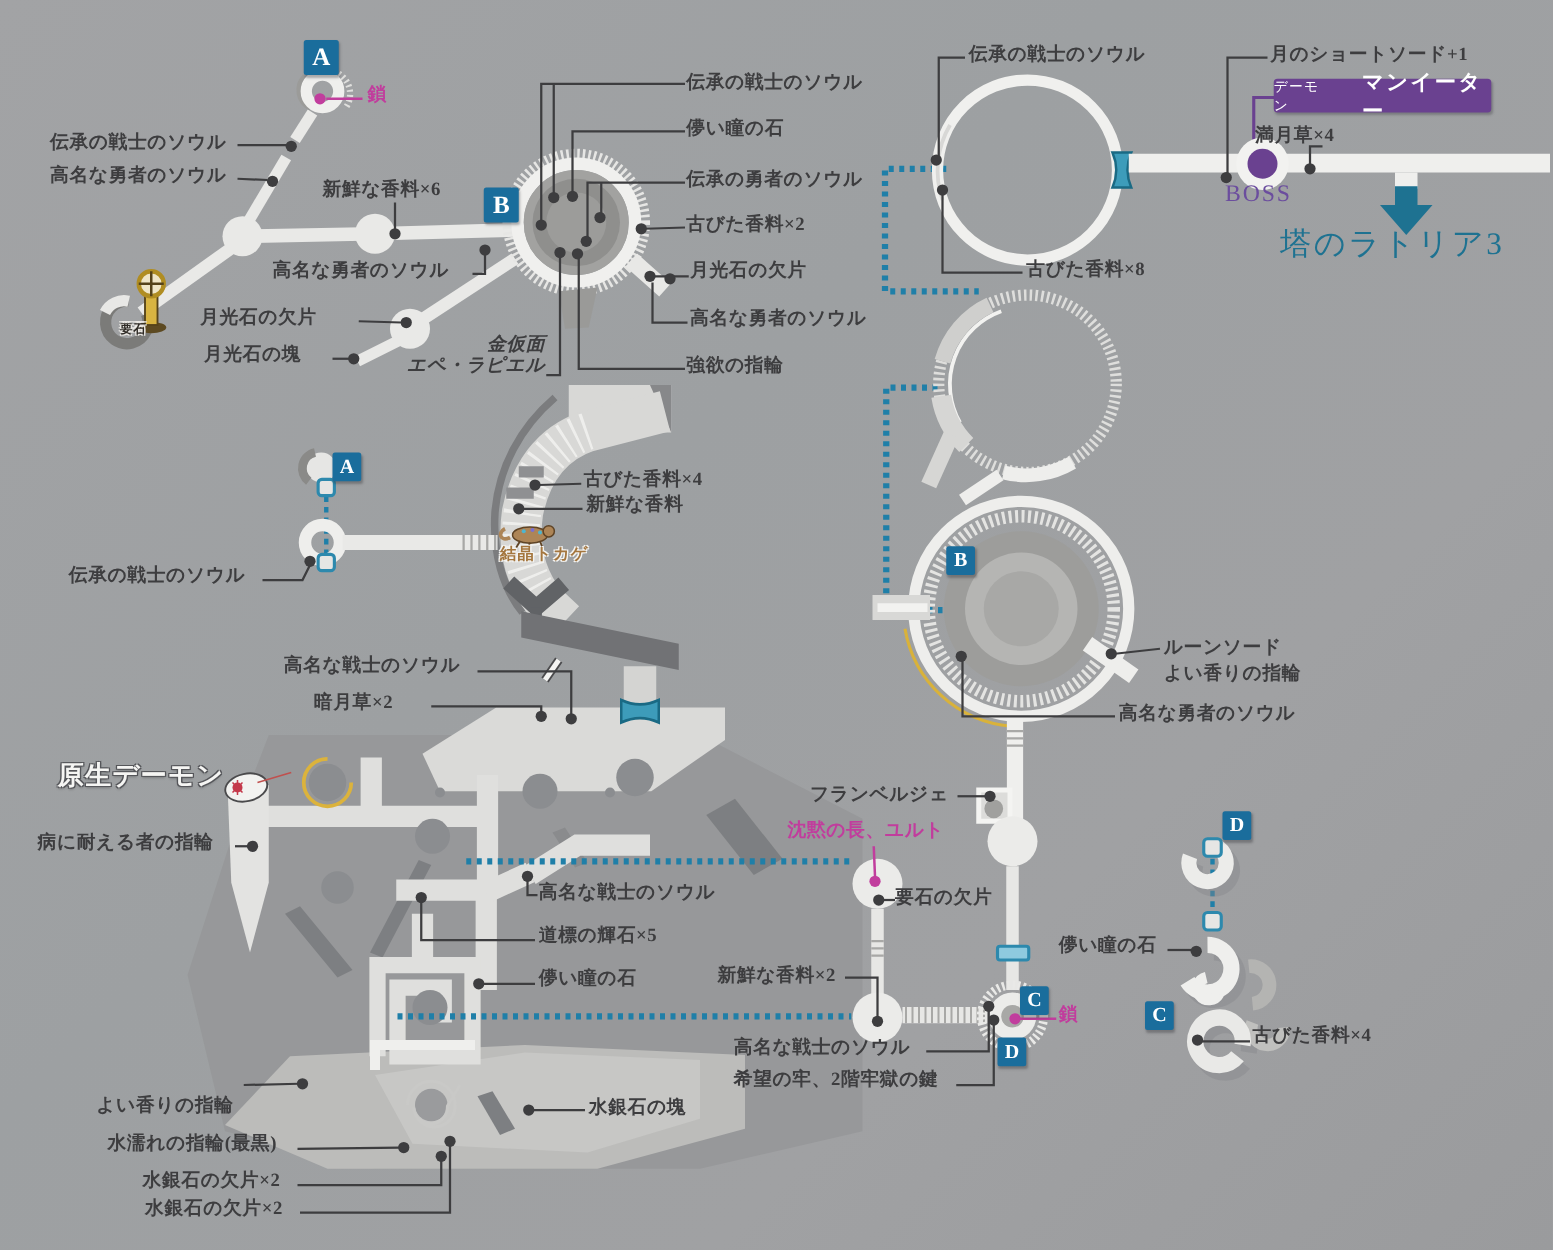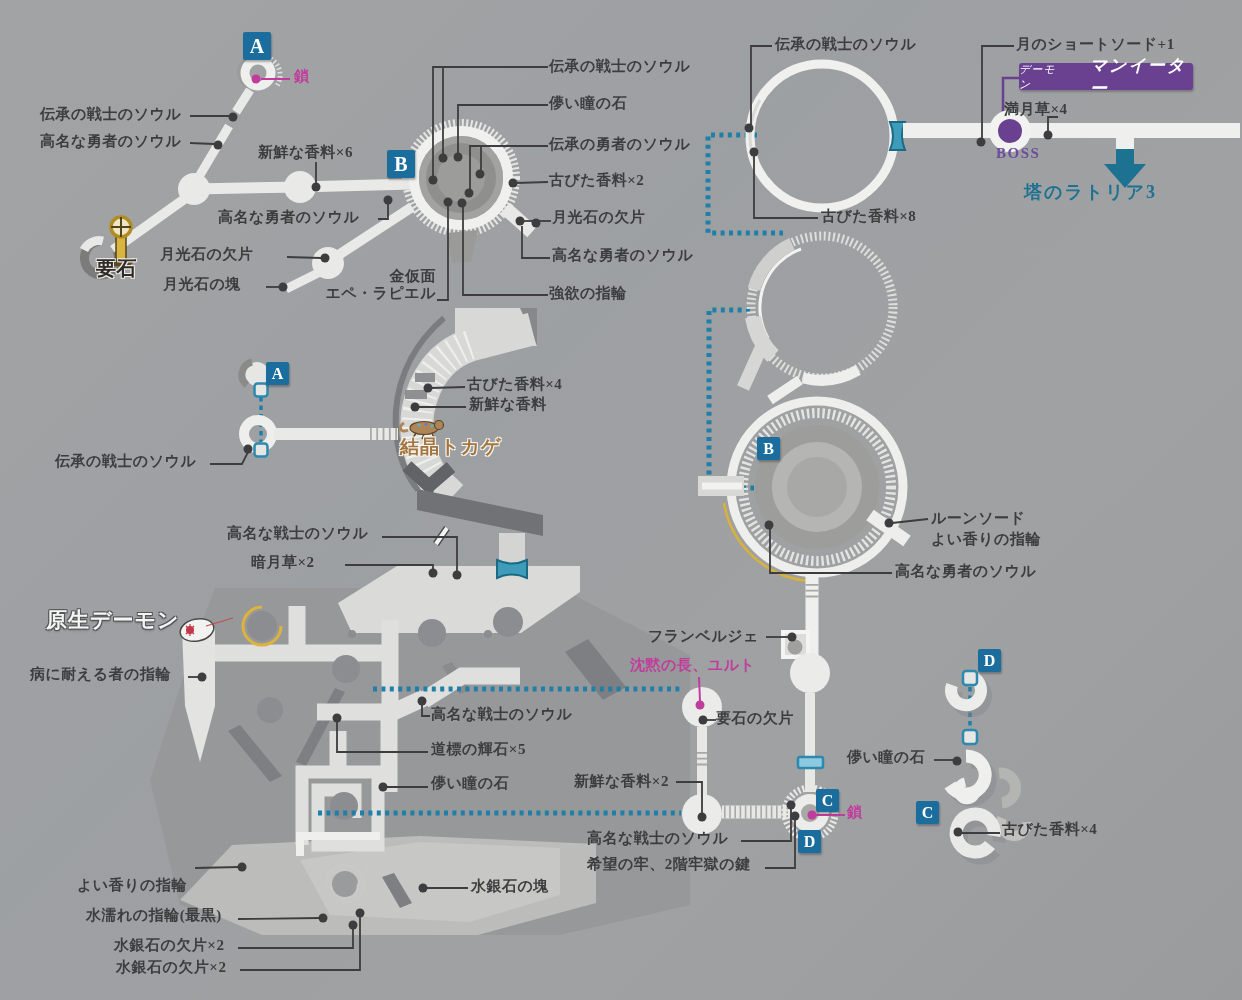--- a/index.html
+++ b/index.html
@@ -4,38 +4,38 @@
 <style>
   html,body{margin:0;padding:0;}
   body{width:1242px;height:1000px;overflow:hidden;background:#9fa0a2;
        font-family:"Liberation Serif","DejaVu Serif",serif;}
   #stage{position:relative;width:1242px;height:1000px;
          background:linear-gradient(135deg,#a2a3a5 0%,#9da0a2 40%,#a0a1a3 70%,#9a9b9d 100%);}
   svg#map{position:absolute;left:0;top:0;}
   .lbl{position:absolute;font-weight:700;font-size:15px;line-height:1.15;
        color:#3d3d3f;letter-spacing:.5px;white-space:nowrap;}
   .magenta{color:#c13d9d;}
-  .lizard-t{color:#a4763e;font-size:19px;letter-spacing:1px;
+  .lizard-t{color:#a4763e;font-size:13px;letter-spacing:1px;
       text-shadow:-1px -1px 0 #f3f3f1,1px -1px 0 #f3f3f1,-1px 1px 0 #f3f3f1,1px 1px 0 #f3f3f1;}
   .demon-t{color:#f5f5f3;font-size:21px;letter-spacing:1px;
       text-shadow:-1px -1px 0 #55565a,1px -1px 0 #55565a,-1px 1px 0 #55565a,1px 1px 0 #55565a,0 2px 2px rgba(0,0,0,.25);}
-  .keystone-t{color:#2f2b26;font-size:20px;
-      text-shadow:-1px -1px 0 #eceae6,1px -1px 0 #eceae6,-1px 1px 0 #eceae6,1px 1px 0 #eceae6;font-family:Liberation Mono, monospace;}
-  .boss-t{color:#6b4d9e;font-size:15px;font-weight:700;letter-spacing:1.5px;margin-left:16px;}
-  .next-t{color:#1e7291;font-size:18px;font-weight:700;letter-spacing:2px;}
+  .keystone-t{color:#2f2b26;font-size:10px;
+      text-shadow:-1px -1px 0 #eceae6,1px -1px 0 #eceae6,-1px 1px 0 #eceae6,1px 1px 0 #eceae6;}
+  .boss-t{color:#6b4d9e;font-size:19px;font-weight:400;letter-spacing:1.5px;}
+  .next-t{color:#1e7291;font-size:25px;font-weight:400;letter-spacing:2px;}
   .two-line{text-align:right;}
   .two-line span{display:block;}
   .badge{position:absolute;background:#1a6d9c;color:#fff;display:flex;align-items:center;
       justify-content:center;border-radius:2px;font-weight:700;
       box-shadow:1px 2px 2px rgba(40,40,45,.35);}
   .badge.lg{width:28px;height:28px;font-size:20px;}
   .badge.sm{width:23px;height:23px;font-size:16px;}
   .boss-badge{position:absolute;left:1019px;top:63px;width:174px;height:27px;background:#6a4190;
       border-radius:3px;color:#fff;display:flex;align-items:center;justify-content:center;gap:27px;
-      box-shadow:1px 2px 2px rgba(40,40,45,.3);font-style:italic;}
+      box-shadow:1px 2px 2px rgba(40,40,45,.3);}
   .boss-badge .t1{font-size:11px;letter-spacing:1px;}
   .boss-badge .t2{font-size:17px;font-weight:700;letter-spacing:2px;}
   .watermark{position:absolute;left:585px;top:884px;font-size:84px;font-weight:700;
       letter-spacing:9px;color:#c6c7c9;opacity:.45;}
 </style>
 </head>
 <body>
 
 <div id="stage">
 
@@ -397,21 +397,21 @@
 <div class="lbl magenta" style="left:294px;top:68px;">鎖</div>
 <div class="lbl keystone-t" style="left:96px;top:258px;">要石</div>
 
 <div class="lbl" style="left:549px;top:58px;">伝承の戦士のソウル</div>
 <div class="lbl" style="left:549px;top:95px;">儚い瞳の石</div>
 <div class="lbl" style="left:549px;top:136px;">伝承の勇者のソウル</div>
 <div class="lbl" style="left:549px;top:172px;">古びた香料×2</div>
 <div class="lbl" style="left:552px;top:209px;">月光石の欠片</div>
 <div class="lbl" style="left:552px;top:247px;">高名な勇者のソウル</div>
 <div class="lbl" style="left:549px;top:285px;">強欲の指輪</div>
-<div class="lbl two-line" style="left:278px;top:268px;width:158px;">
+<div class="lbl two-line" style="left:278px;top:268px;width:158px;font-style:italic;">
   <span>金仮面</span>
   <span>エペ・ラピエル</span>
 </div>
 
 <div class="lbl" style="left:775px;top:36px;">伝承の戦士のソウル</div>
 <div class="lbl" style="left:821px;top:208px;">古びた香料×8</div>
 <div class="lbl" style="left:1016px;top:36px;">月のショートソード+1</div>
 <div class="lbl" style="left:1004px;top:101px;">満月草×4</div>
 
 <div class="lbl" style="left:931px;top:510px;">ルーンソード</div>

